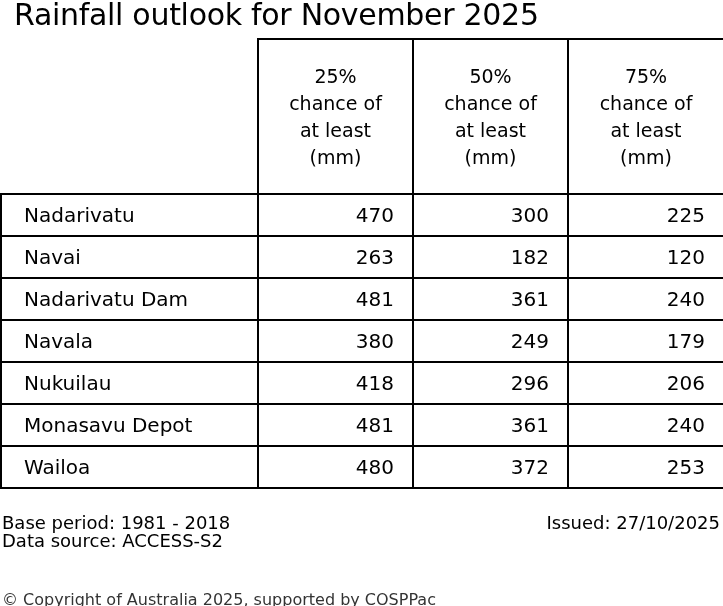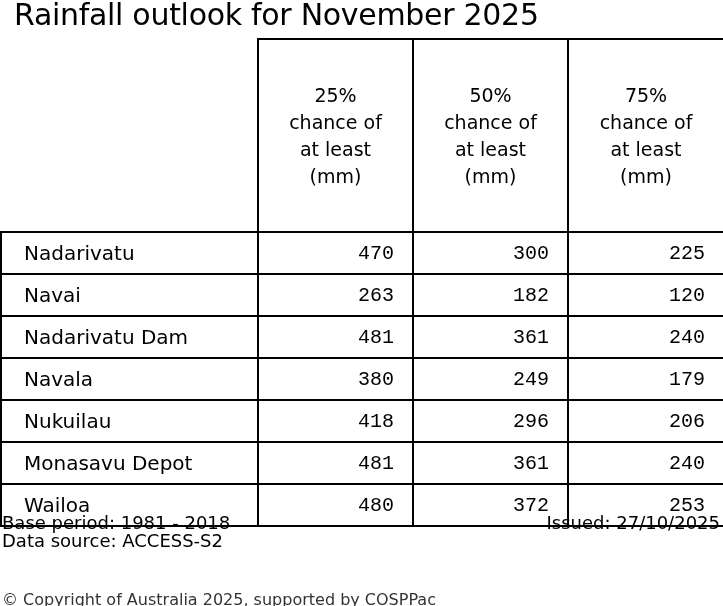--- a/index.html
+++ b/index.html
@@ -43,42 +43,41 @@
     border: 2px solid #000000;
     padding: 0;
     font-weight: normal;
   }
   
   thead th.loc-head {
     border: none;
     background: #ffffff;
   }
   thead th.pct-head {
-    height: 193px;
+    height: 155px;
     vertical-align: middle;
     text-align: center;
     font-size: 19px;
     line-height: 27px;
     padding: 4px 6px;
     border-radius: 8px;
   }
   tbody td.loc-cell {
     height: 42px;
     text-align: left;
     padding-left: 22px;
     font-size: 20px;
     vertical-align: middle;
   }
   tbody td.val-cell {
     height: 42px;
     text-align: right;
     padding-right: 18px;
     font-size: 20px;
     vertical-align: middle;
-    font-family: Liberation Mono, monospace;
   }
   .footer {
     position: absolute;
     left: 0;
     right: 0;
     top: 514px;
     height: 50px;
     font-size: 18px;
     line-height: 18px;
   }

